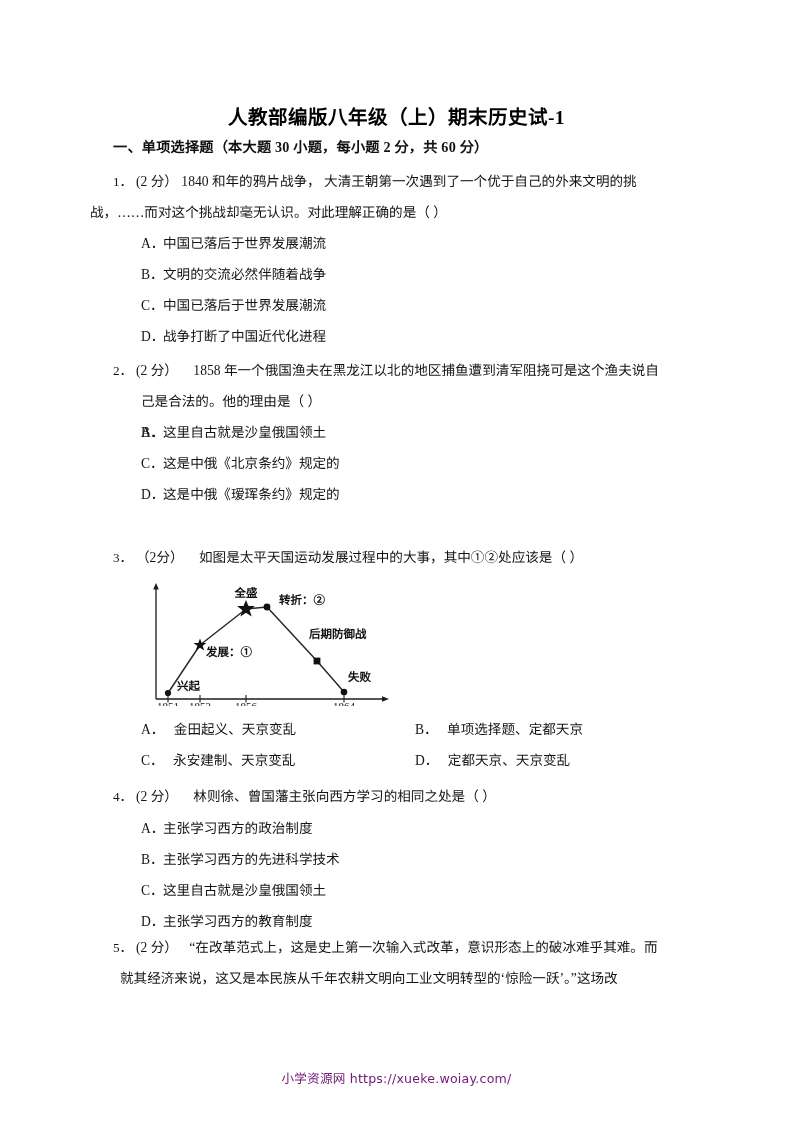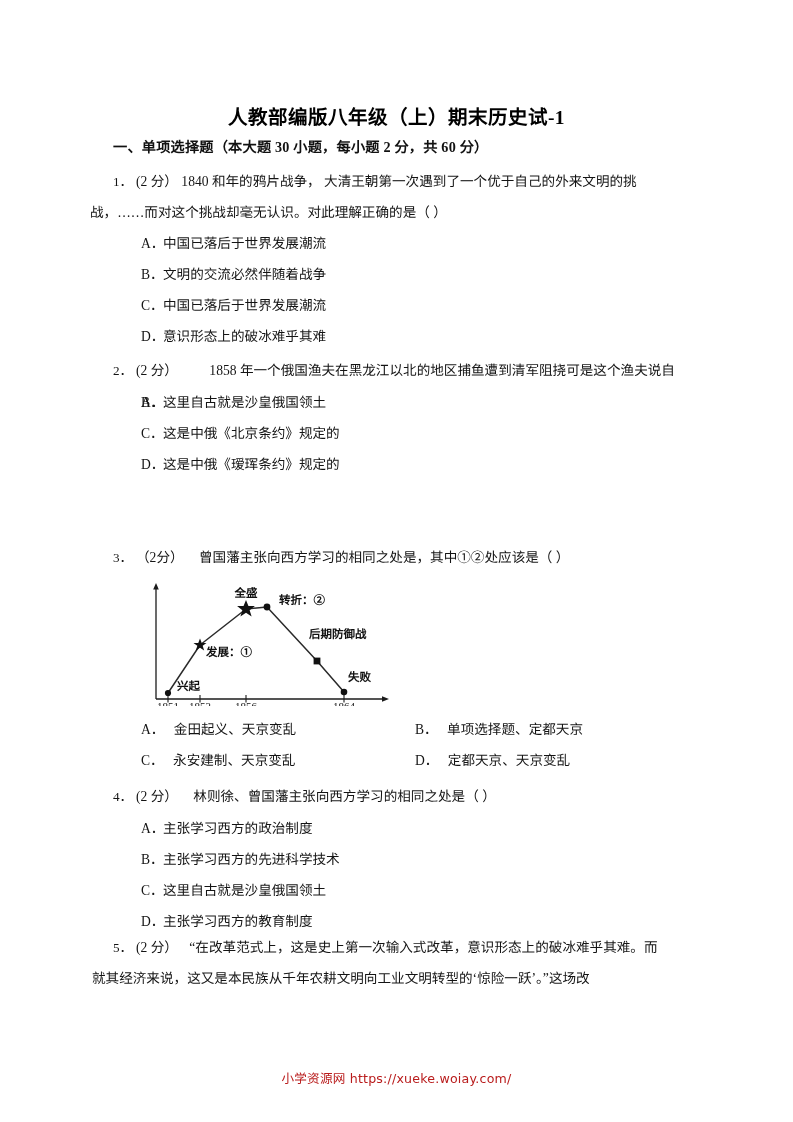--- a/index.html
+++ b/index.html
@@ -129,21 +129,21 @@
 
   
   .footer {
     position: absolute;
     top: 1068px;
     left: 0;
     width: 793px;
     text-align: center;
     font-family: "DejaVu Sans", "Liberation Sans", sans-serif;
     font-size: 12.6px;
-    color: #b91c1c;
+    color: #701a75;
     letter-spacing: 0.2px;
   }
 </style>
 </head>
 <body>
 
 <div class="page">
 
   <div class="doc-title">人教部编版八年级（上）期末历史试-1</div>
 
@@ -165,29 +165,32 @@
     <div class="opt">
       <span class="opt-letter">B．</span>
       <span class="opt-text">文明的交流必然伴随着战争</span>
     </div>
     <div class="opt">
       <span class="opt-letter">C．</span>
       <span class="opt-text">中国已落后于世界发展潮流</span>
     </div>
     <div class="opt">
       <span class="opt-letter">D．</span>
-      <span class="opt-text">意识形态上的破冰难乎其难</span>
+      <span class="opt-text">战争打断了中国近代化进程</span>
     </div>
   </div>
 
   <div class="q-block" style="top:356px;">
     <div class="q-head">
       <span class="q-num">2．</span>
       <span style="margin-left:23px;">(2 分）</span>
-      <span style="margin-left:28px;">1858 年一个俄国渔夫在黑龙江以北的地区捕鱼遭到清军阻挠可是这个渔夫说自</span>
+      <span style="margin-left:12px;">1858 年一个俄国渔夫在黑龙江以北的地区捕鱼遭到清军阻挠可是这个渔夫说自</span>
+    </div>
+    <div class="q-head" style="padding-left:141px;">
+      <span>己是合法的。他的理由是（     ）</span>
     </div>
     <div class="opt">
       <span class="opt-letter">A．</span>
     </div>
     <div class="opt">
       <span class="opt-letter">B．</span>
       <span class="opt-text">这里自古就是沙皇俄国领土</span>
     </div>
     <div class="opt">
       <span class="opt-letter">C．</span>
@@ -196,21 +199,21 @@
     <div class="opt">
       <span class="opt-letter">D．</span>
       <span class="opt-text">这是中俄《瑷珲条约》规定的</span>
     </div>
   </div>
 
   <div class="q-block" style="top:543px;">
     <div class="q-head">
       <span class="q-num">3．</span>
       <span style="margin-left:23px;margin-top:17px;">（2分）</span>
-      <span style="margin-left:12px;">曾国藩主张向西方学习的相同之处是，其中①②处应该是（     ）</span>
+      <span style="margin-left:12px;">如图是太平天国运动发展过程中的大事，其中①②处应该是（     ）</span>
     </div>
   </div>
 
   <div class="figure">
     <svg width="248" height="125" viewBox="0 0 248 125" xmlns="http://www.w3.org/2000/svg">
 
       <line x1="8" y1="118" x2="8" y2="6" stroke="#1b1b1b" stroke-width="1.3"></line>
       <polygon points="8,2 5.2,8.5 10.8,8.5" fill="#1b1b1b"></polygon>
 
       <line x1="8" y1="118" x2="236" y2="118" stroke="#1b1b1b" stroke-width="1.3"></line>
@@ -292,20 +295,20 @@
       <span class="opt-text">主张学习西方的教育制度</span>
     </div>
   </div>
 
   <div class="q-block" style="top:933px;">
     <div class="q-head">
       <span class="q-num">5．</span>
       <span style="margin-left:23px;">(2 分）</span>
       <span style="margin-left:8px;">“在改革范式上，这是史上第一次输入式改革，意识形态上的破冰难乎其难。而</span>
     </div>
-    <div class="q-head" style="padding-left:92px;">
+    <div class="q-head" style="padding-left:120px;">
       <span>就其经济来说，这又是本民族从千年农耕文明向工业文明转型的‘惊险一跃’。”这场改</span>
     </div>
   </div>
 
   <div class="footer">小学资源网 https://xueke.woiay.com/</div>
 
 </div>
 
 </body></html>

